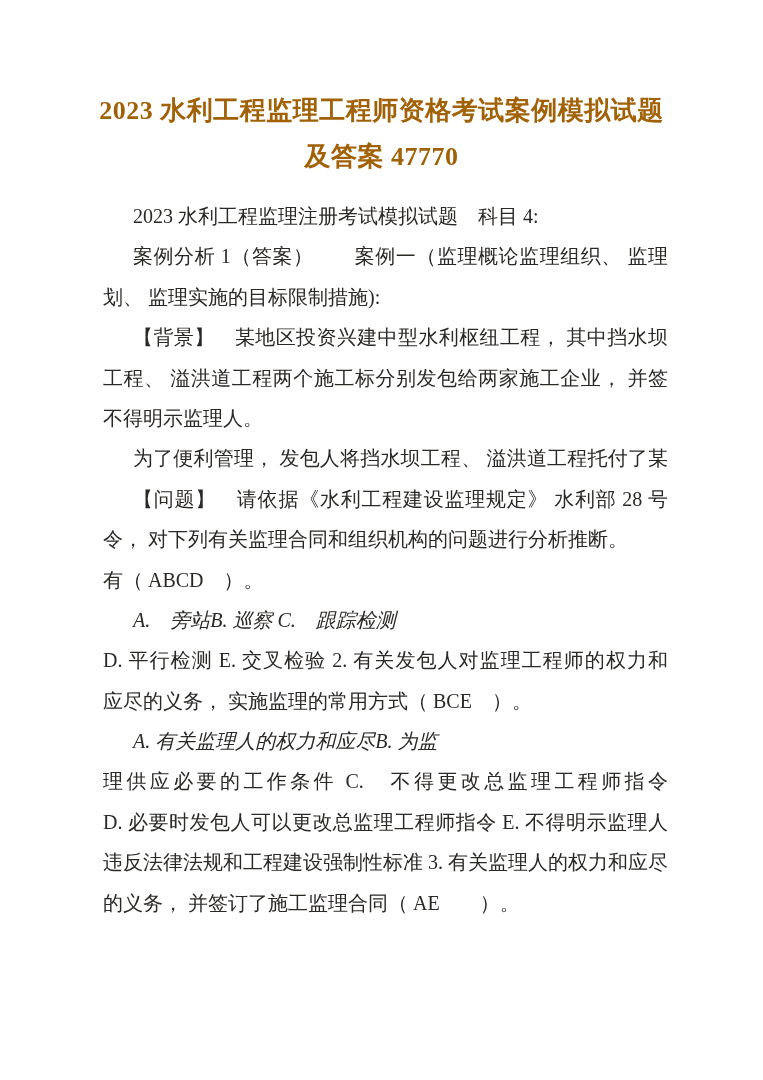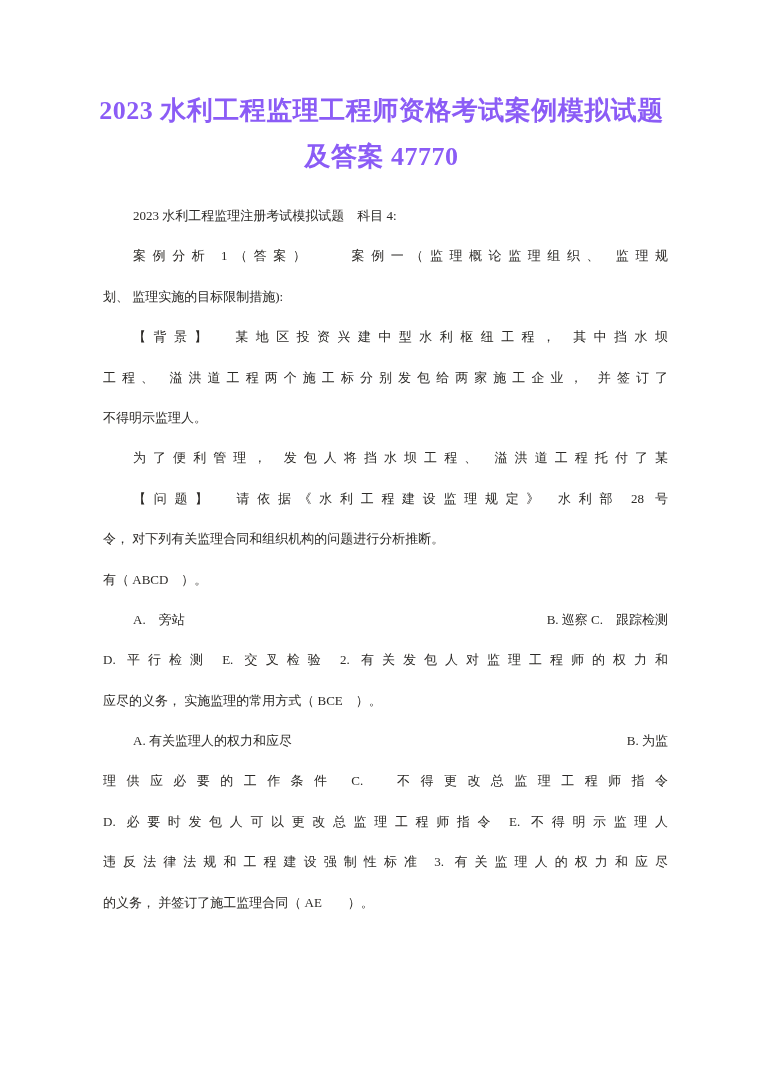--- a/index.html
+++ b/index.html
@@ -18,46 +18,47 @@
   }
   .doc-title {
     position: absolute;
     top: 88px;
     left: 99px;
     width: 565px;
     text-align: center;
     font-size: 26px;
     font-weight: bold;
     line-height: 46px;
-    color: #8b5cf6;
+    color: #a16207;
     letter-spacing: 0.5px;
   }
   .doc-body {
     position: absolute;
     top: 196px;
     left: 103px;
     width: 565px;
-    font-size: 13px;
+    font-size: 20px;
     line-height: 40.4px;
     color: #2b2926;
   }
   .line {
     height: 40.4px;
     line-height: 40.4px;
     overflow: hidden;
     white-space: normal;
   }
   .line.indent { padding-left: 30px; }
   .line.justify {
     text-align: justify;
     text-align-last: justify;
   }
   .line.split {
     display: flex;
-    justify-content: space-between;
+    justify-content: flex-start;
+    font-style: italic;
   }
   .line.split span { white-space: pre; }
 </style>
 </head>
 <body>
 
 <div class="page">
   <div class="doc-title">
     <div>2023 水利工程监理工程师资格考试案例模拟试题</div>
     <div>及答案 47770</div>

